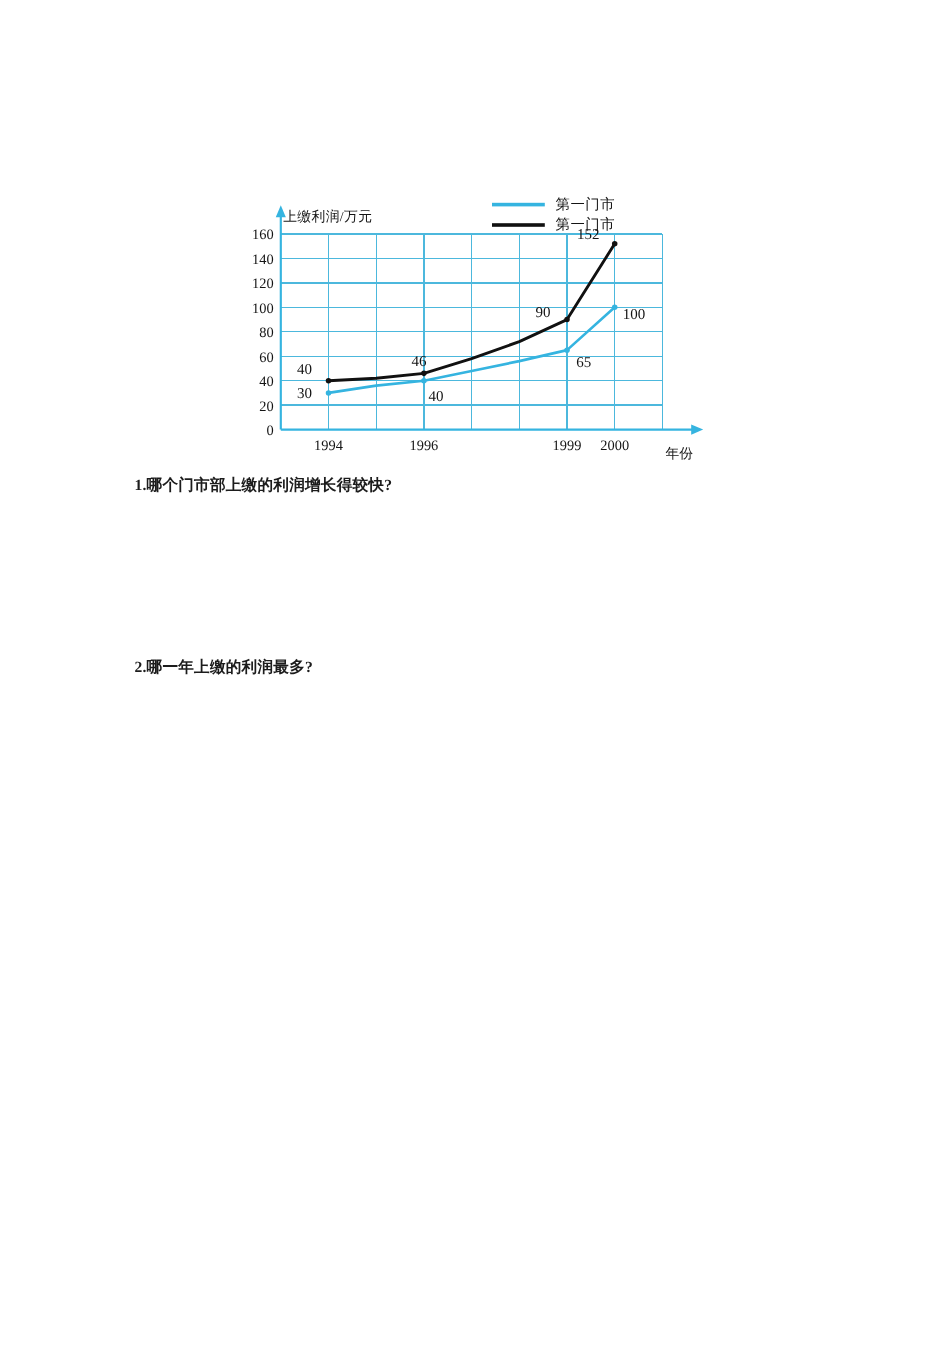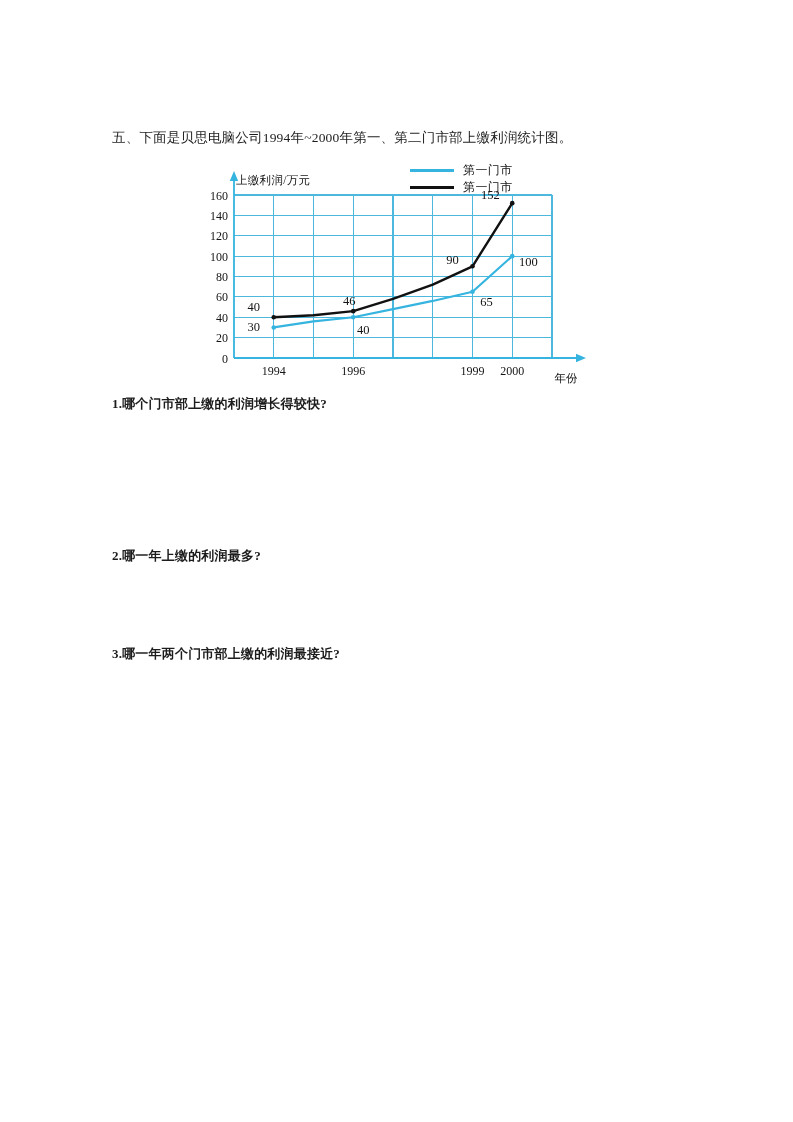--- a/index.html
+++ b/index.html
@@ -117,21 +117,20 @@
   }
   .q1 { top: 394px; }
   .q2 { top: 514px; margin-top: 32px; }
   .q3 { top: 644px; }
 </style>
 </head>
 <body>
 
 <div class="page">
 
-  <div class="intro">五、下面是贝思电脑公司1994年~2000年第一、第二门市部上缴利润统计图。</div>
 
   <div class="chart-block">
 
     <div class="legend">
       <div class="legend-row">
         <span class="legend-swatch s1"></span>
         <span class="legend-label">第一门市</span>
       </div>
       <div class="legend-row">
         <span class="legend-swatch s2"></span>
@@ -193,15 +192,14 @@
         <text x="332.25" y="104.125" class="pt-label" text-anchor="middle">100</text>
         <text x="57.75" y="149.25" class="pt-label" text-anchor="middle">40</text>
         <text x="153.25" y="143.1375" class="pt-label" text-anchor="middle">46</text>
         <text x="256.5" y="102.3125" class="pt-label" text-anchor="middle">90</text>
         <text x="294.25" y="37.150000000000006" class="pt-label" text-anchor="middle">152</text>
       </svg>
   </div>
 
   <div class="question q1">1.哪个门市部上缴的利润增长得较快?</div>
   <div class="question q2">2.哪一年上缴的利润最多?</div>
-  <div class="question q3">3.哪一年两个门市部上缴的利润最接近?</div>
 
 </div>
 
 </body></html>

